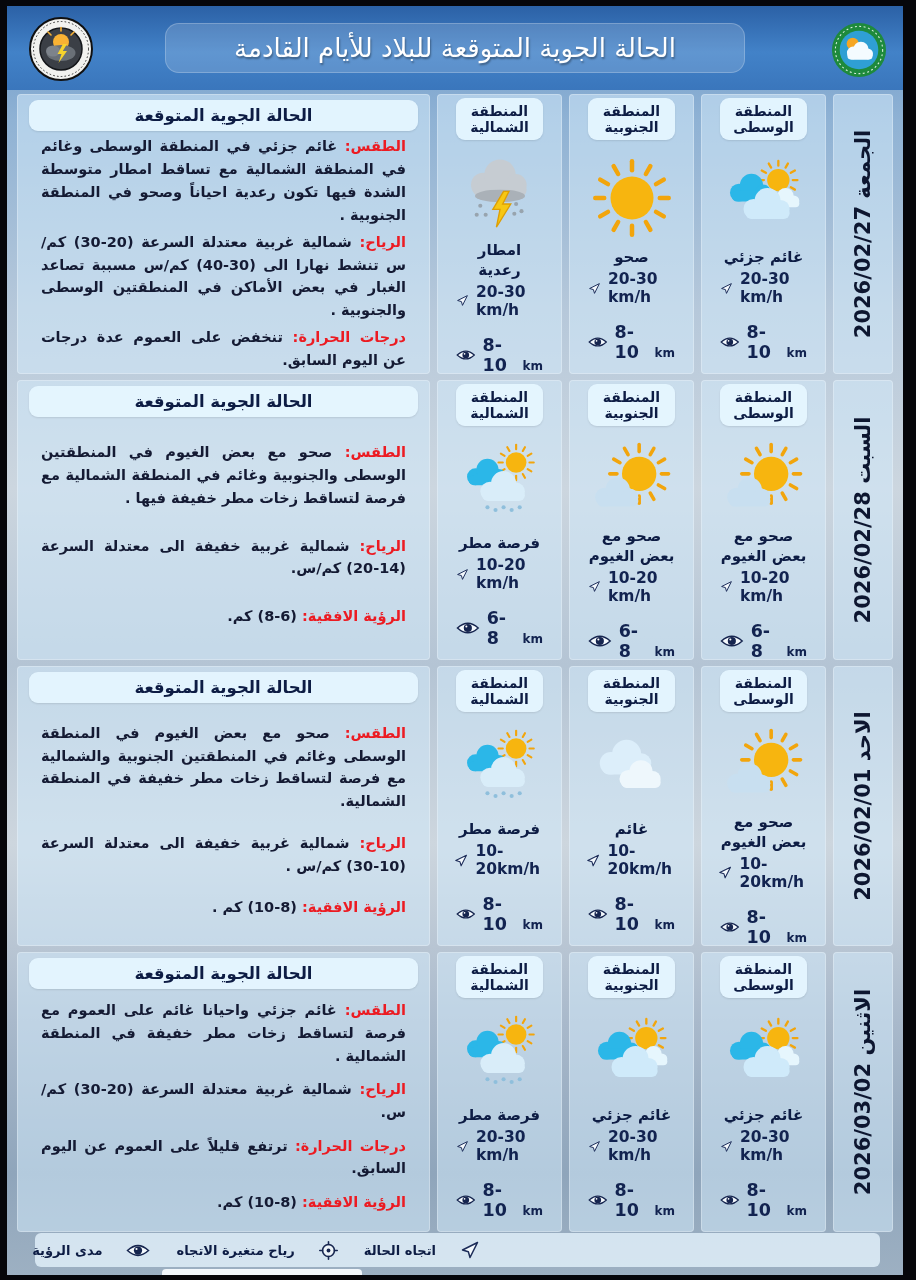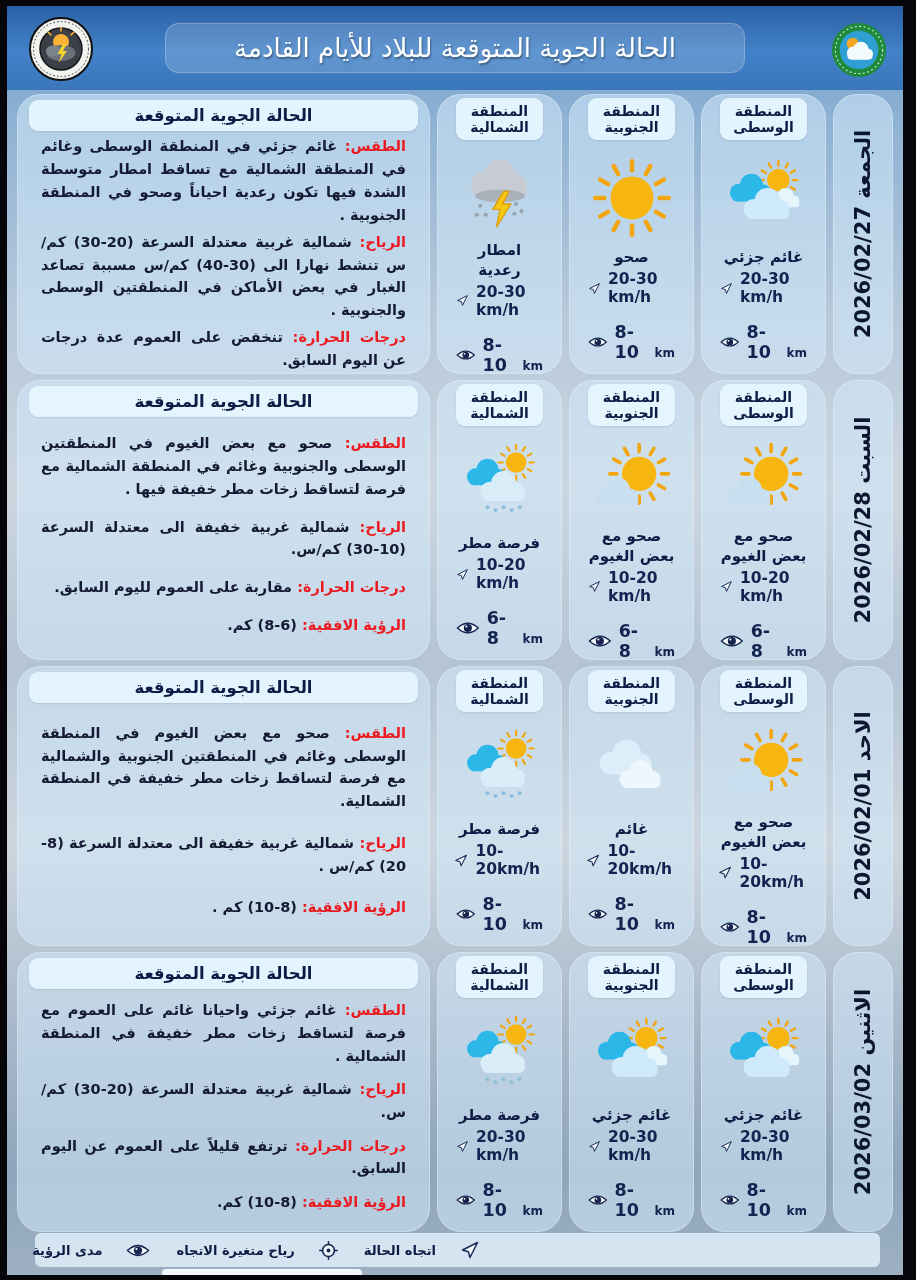--- a/index.html
+++ b/index.html
@@ -20,21 +20,21 @@
     background:rgba(255,255,255,.16);border:1px solid rgba(255,255,255,.22);
     color:#fff;font-size:26px;font-weight:normal;text-align:center;direction:rtl;
     text-shadow:1px 2px 2px rgba(0,0,0,.35)}
   .logo{position:absolute;top:11px}
   .logo.left{left:22px}
   .logo.right{right:16px;top:16px}
 
   #rows{position:absolute;top:88px;right:10px;left:10px;
     display:flex;flex-direction:column;gap:6px}
   .row{display:flex;direction:rtl;gap:7px;height:280px}
-  .card{background:rgba(210,234,250,.55);border-radius:24px;
+  .card{background:rgba(210,234,250,.55);border-radius:4px;
     box-shadow:inset 0 0 0 1px rgba(255,255,255,.28)}
 
   .date-card{width:60px;flex:none;position:relative}
   .date-text{position:absolute;top:50%;left:50%;
     transform:translate(-50%,-50%) rotate(-90deg);
     white-space:nowrap;direction:rtl;font-weight:bold;font-size:21px;
     color:#0d1630;letter-spacing:.4px}
 
   .pill{background:rgba(229,245,255,.95);border-radius:9px;color:#0d1c44;
     font-weight:bold;text-align:center;direction:rtl;
@@ -419,22 +419,21 @@
               <circle cx="14" cy="8" r="1.4" fill="#fff"></circle>
       </svg>
       <span>6-8</span>
       <span class="vis-unit">km</span>
     </div>
   </div>
         <div class="card details">
       <div class="pill">الحالة الجوية المتوقعة</div>
       <div class="details-text">
         <p><span class="lbl">الطقس:</span> <span>صحو مع بعض الغيوم في المنطقتين الوسطى والجنوبية وغائم في المنطقة الشمالية مع فرصة لتساقط زخات مطر خفيفة فيها .</span></p>
-        <p><span class="lbl">الرياح:</span> <span>شمالية غربية خفيفة الى معتدلة السرعة (10-30) كم/س.</span></p>
-        <p><span class="lbl">درجات الحرارة:</span> <span>مقاربة على العموم لليوم السابق.</span></p>
+        <p><span class="lbl">الرياح:</span> <span>شمالية غربية خفيفة الى معتدلة السرعة (14-20) كم/س.</span></p>
         <p><span class="lbl">الرؤية الافقية:</span> <span>(6-8) كم.</span></p>
       </div>
     </div>
   </section>
 
   <section class="row">
     <div class="card date-card">
       <div class="date-text">الاحد 2026/02/01</div>
     </div>
     <div class="card region">
@@ -574,21 +573,21 @@
               <circle cx="14" cy="8" r="1.4" fill="#fff"></circle>
       </svg>
       <span>8-10</span>
       <span class="vis-unit">km</span>
     </div>
   </div>
         <div class="card details">
       <div class="pill">الحالة الجوية المتوقعة</div>
       <div class="details-text">
         <p><span class="lbl">الطقس:</span> <span>صحو مع بعض الغيوم في المنطقة الوسطى وغائم في المنطقتين الجنوبية والشمالية مع فرصة لتساقط زخات مطر خفيفة في المنطقة الشمالية.</span></p>
-        <p><span class="lbl">الرياح:</span> <span>شمالية غربية خفيفة الى معتدلة السرعة (8-20) كم/س .</span></p>
+        <p><span class="lbl">الرياح:</span> <span>شمالية غربية خفيفة الى معتدلة السرعة (10-30) كم/س .</span></p>
         <p><span class="lbl">الرؤية الافقية:</span> <span>(8-10) كم .</span></p>
       </div>
     </div>
   </section>
 
   <section class="row">
     <div class="card date-card">
       <div class="date-text">الاثنين 2026/03/02</div>
     </div>
     <div class="card region">

